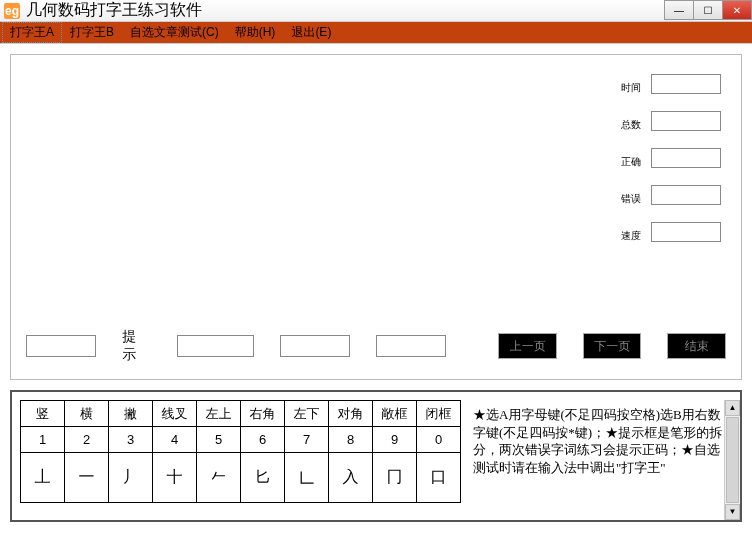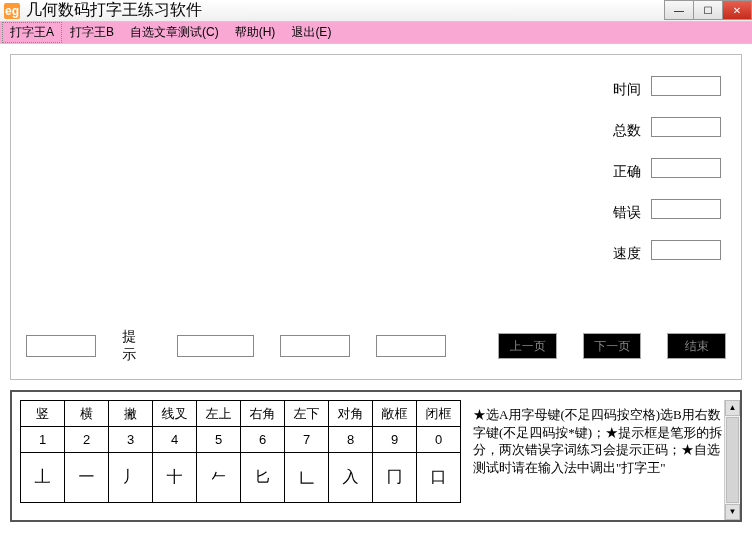--- a/index.html
+++ b/index.html
@@ -36,21 +36,21 @@
     width: 30px; height: 20px;
     background: linear-gradient(#f8f8f8, #e0e0e0);
     border: 1px solid #999;
     display: flex; align-items: center; justify-content: center;
     font-size: 10px;
     margin-left: -1px;
   }
   .win-btn.close { background: linear-gradient(#e86050, #c62b1c); color: #fff; }
   .menubar {
     height: 22px;
-    background: #f9a8d4;
+    background: #c2410c;
     border-bottom: 1px solid #ccc;
     display: flex;
     align-items: center;
     padding: 0 2px;
     font-size: 12px;
   }
   .menubar .mitem { padding: 2px 8px; cursor: default; }
   .menubar .mitem.sel { border: 1px dotted #888; padding: 1px 7px; }
   .panel {
     margin: 10px;
@@ -66,21 +66,21 @@
     top: 18px;
     width: 140px;
   }
   .stat-row {
     display: flex;
     align-items: center;
     justify-content: flex-end;
     margin-bottom: 15px;
   }
   .stat-row label {
-    font-size: 14px;
+    font-size: 10px;
     margin-right: 10px;
     margin-top: 8px;
   }
   .stat-row .box {
     width: 70px;
     height: 20px;
     border: 1px solid #888;
     background: #fff;
   }
   .bottom-row {

